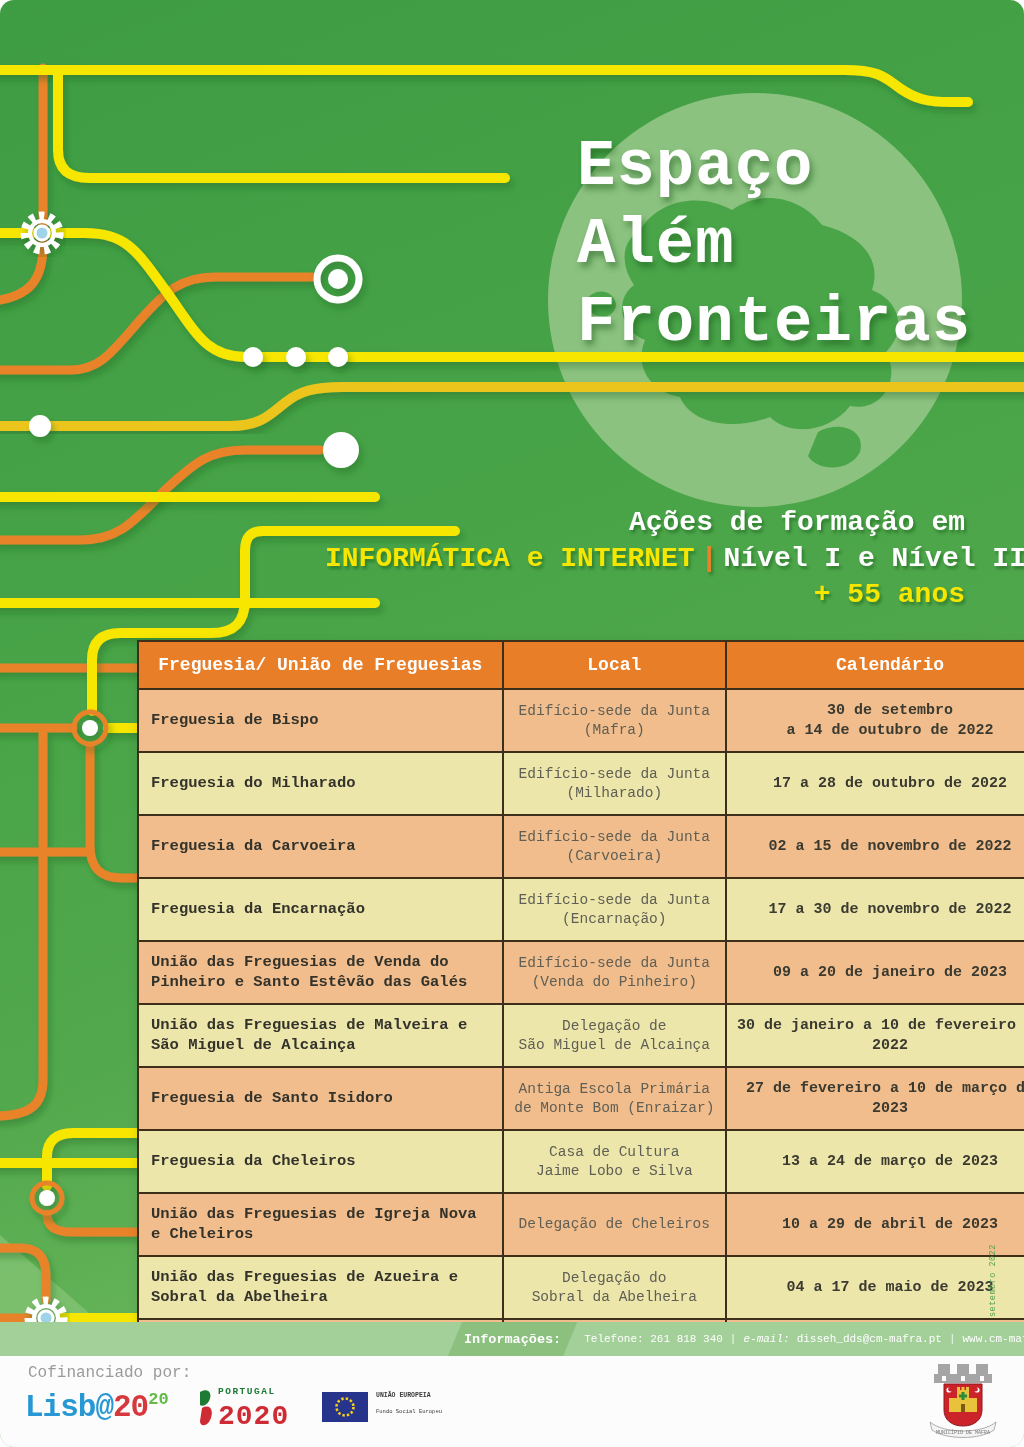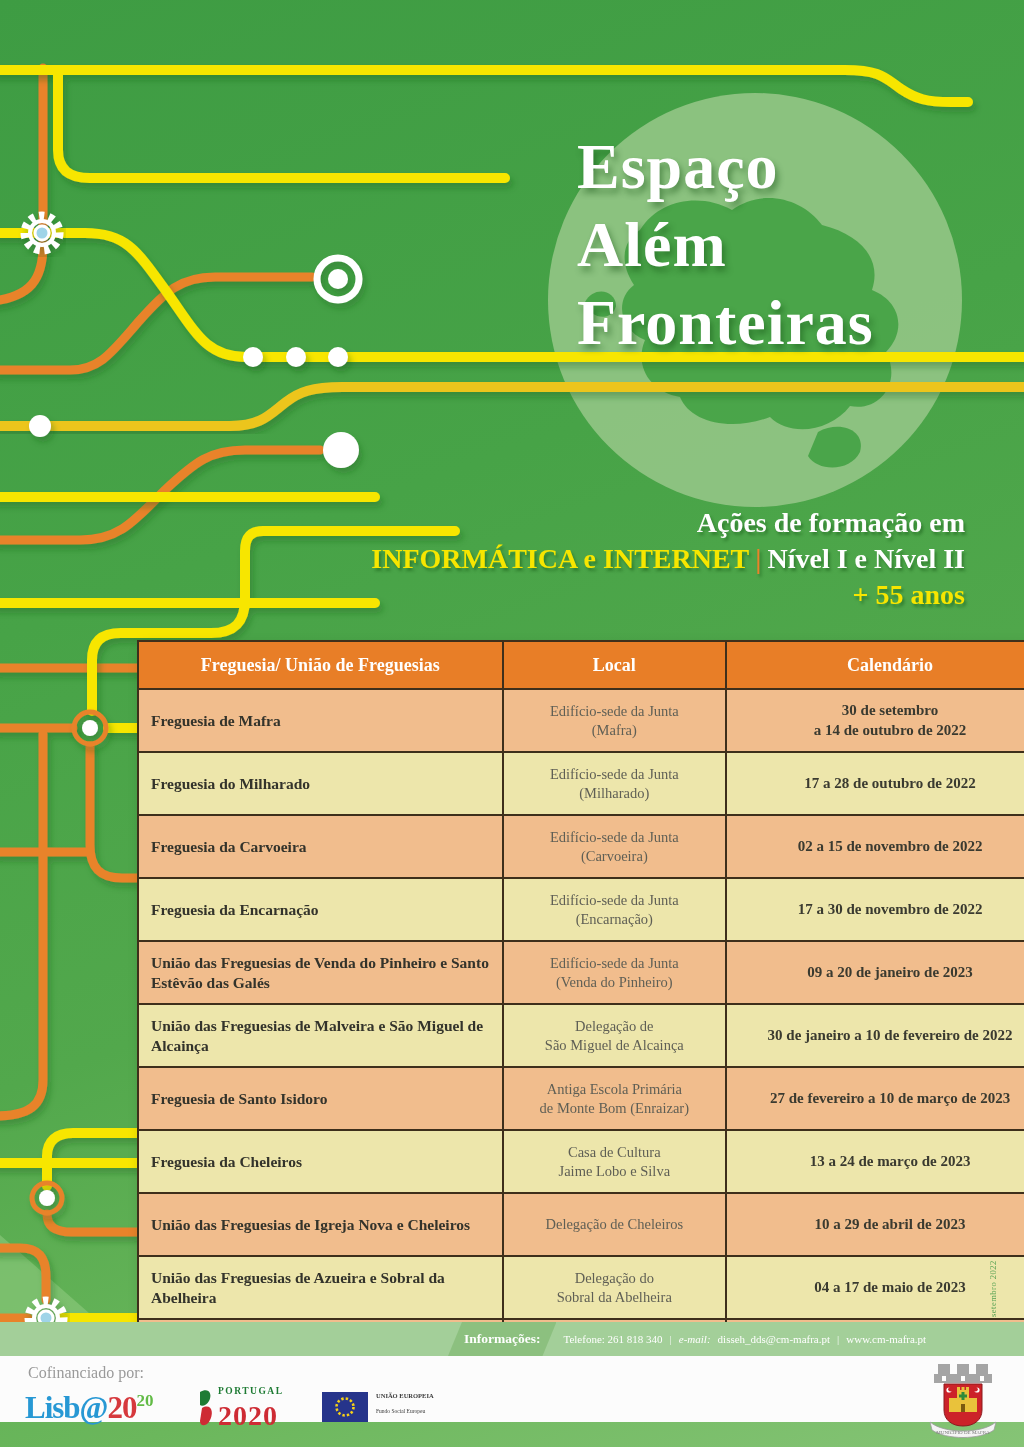--- a/index.html
+++ b/index.html
@@ -1,18 +1,18 @@
 <!DOCTYPE html>
 <html><head>
 <meta charset="utf-8">
 <style>
   html,body{margin:0;padding:0;background:#ffffff;}
   .poster{position:relative;width:1024px;height:1447px;overflow:hidden;
-          font-family:Liberation Serif, serif;
-          background:linear-gradient(160deg,#3E9C43 0%,#47A347 35%,#52A84C 60%,#6BB75C 82%,#86C476 100%);}
+          font-family:Liberation Mono, monospace;
+          background:linear-gradient(160deg,#3E9C43 0%,#47A347 35%,#52A84C 60%,#6BB75C 82%,#86C476 100%);border-radius:14px;}
   .decor{position:absolute;left:0;top:0;width:1024px;height:1447px;}
 
   
   .title{position:absolute;left:577px;top:128px;width:420px;
          font-size:64px;font-weight:800;line-height:1.22;color:#ffffff;letter-spacing:1px;
          text-shadow:3px 5px 6px rgba(15,75,15,.45);}
   
   .subtitle{position:absolute;right:59px;top:505px;width:640px;text-align:right;
             font-weight:700;line-height:1.28;text-shadow:2px 3px 3px rgba(10,70,10,.4);}
   .subtitle .l1{font-size:28px;color:#ffffff;}
@@ -43,21 +43,21 @@
   .inforow .txt{font-size:11px;color:#ffffff;white-space:nowrap;}
   .inforow .sep{color:rgba(255,255,255,.85);font-size:11px;}
   .inforow .it{font-style:italic;}
 
   
   .sidenote{position:absolute;left:988px;top:1243px;height:74px;
             writing-mode:vertical-rl;transform:rotate(180deg);
             font-size:8.5px;color:#57A253;letter-spacing:.5px;}
 
   
-  .footer{position:absolute;left:0;top:1356px;width:1024px;height:66px;background:#FCFCFC;}
+  .footer{position:absolute;left:0;top:1356px;width:1024px;height:91px;background:#FCFCFC;}
   .cofin-label{position:absolute;left:28px;top:8px;font-size:16px;color:#9A9A9A;}
   .logo-lisboa{position:absolute;left:25px;top:34px;font-weight:800;font-size:31px;letter-spacing:-1px;white-space:nowrap;}
   .logo-lisboa .b{color:#2798D4;}
   .logo-lisboa .r{color:#D6393D;}
   .logo-lisboa .sup{color:#62BB46;font-size:17px;position:relative;top:-12px;letter-spacing:0;}
   .logo-pt{position:absolute;left:196px;top:30px;display:flex;align-items:flex-start;}
   .logo-pt .cols{margin-left:2px;}
   .logo-pt .pt-top{font-size:9.5px;font-weight:700;color:#1E7B34;letter-spacing:1.5px;}
   .logo-pt .pt-bottom{font-size:28px;font-weight:800;color:#CE2B34;line-height:.95;letter-spacing:1px;margin-top:7px;}
   .logo-eu{position:absolute;left:322px;top:36px;display:flex;align-items:flex-start;gap:8px;}
@@ -173,21 +173,21 @@
       </colgroup>
     <thead>
       <tr>
         <th>Freguesia/ União de Freguesias</th>
         <th>Local</th>
         <th>Calendário</th>
       </tr>
     </thead>
     <tbody>
       <tr class="peach">
-        <td class="c1">Freguesia de Mafra</td>
+        <td class="c1">Freguesia de Bispo</td>
         <td class="c2">Edifício-sede da Junta
 (Mafra)</td>
         <td class="c3">30 de setembro
 a 14 de outubro de 2022</td>
       </tr>
       <tr class="cream">
         <td class="c1">Freguesia do Milharado</td>
         <td class="c2">Edifício-sede da Junta
 (Milharado)</td>
         <td class="c3">17 a 28 de outubro de 2022</td>

